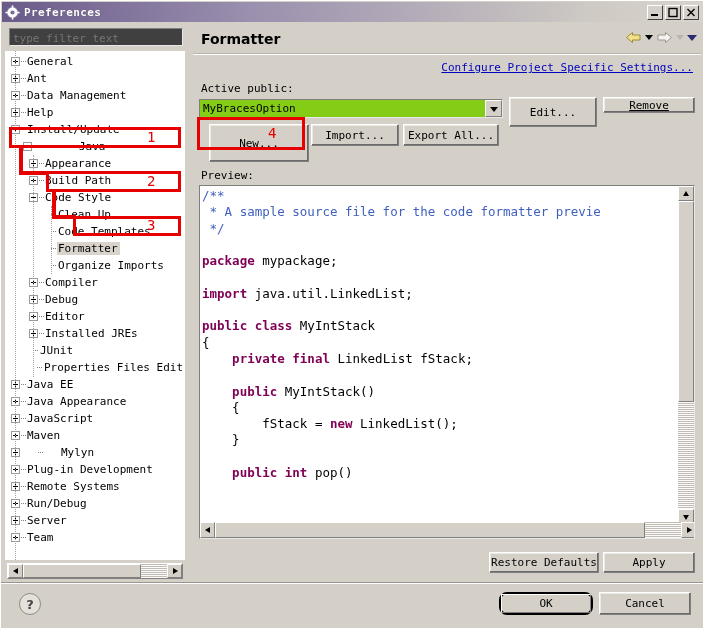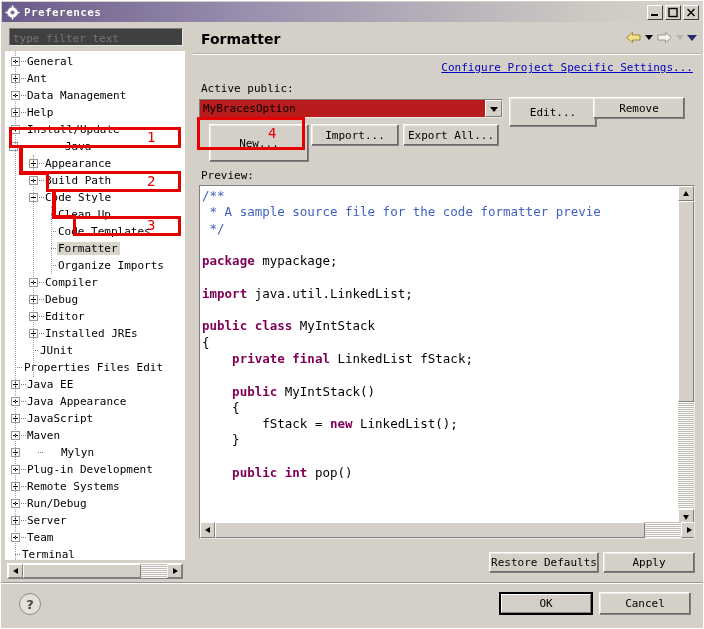--- a/index.html
+++ b/index.html
@@ -198,21 +198,21 @@
     cursor: pointer;
   }
   #active-label {
     position: absolute; left: 8px; top: 57px;
     font-family: "DejaVu Sans Mono", "Liberation Mono", monospace;
     font-size: 11px; color: #000;
   }
   #profile-combo {
     position: absolute; left: 6px; top: 74px;
     width: 304px; height: 19px;
-    background: #b91c1c;
+    background: #84cc16;
     border: 1px solid #7f7f7f;
     border-right-color: #e8e8e8; border-bottom-color: #e8e8e8;
     box-sizing: border-box;
     display: flex; align-items: center;
   }
   #profile-value {
     flex: 1 1 auto; padding-left: 3px;
     font-family: "DejaVu Sans Mono", "Liberation Mono", monospace;
     font-size: 11px; color: #000;
     overflow: hidden; white-space: nowrap;
@@ -396,21 +396,21 @@
           <div class="trow" style="padding-left: 6px;">
             <span class="tbox plus"></span>
             <span class="tdash"></span>
             <span class="tlabel">Help</span>
           </div>
           <div class="trow" style="padding-left: 6px;">
             <span class="tbox plus"></span>
             <span class="tdash"></span>
             <span class="tlabel">Install/Update</span>
           </div>
-          <div class="trow" style="padding-left: 4px; gap: 20px;">
+          <div class="trow" style="padding-left: 18px; gap: 20px;">
             <span class="tbox"></span>
             <span class="tdash"></span>
             <span class="tlabel">Java</span>
           </div>
           <div class="trow" style="padding-left: 24px;">
             <span class="tbox plus"></span>
             <span class="tdash"></span>
             <span class="tlabel">Appearance</span>
           </div>
           <div class="trow" style="padding-left: 24px;">
@@ -456,21 +456,21 @@
           </div>
           <div class="trow" style="padding-left: 24px;">
             <span class="tbox plus"></span>
             <span class="tdash"></span>
             <span class="tlabel">Installed JREs</span>
           </div>
           <div class="trow" style="padding-left: 24px;">
             <span class="tstub"></span>
             <span class="tlabel">JUnit</span>
           </div>
-          <div class="trow" style="padding-left: 8px;">
+          <div class="trow" style="padding-left: 28px;">
             <span class="tstub"></span>
             <span class="tlabel">Properties Files Edit</span>
           </div>
           <div class="trow" style="padding-left: 6px;">
             <span class="tbox plus"></span>
             <span class="tdash"></span>
             <span class="tlabel">Java EE</span>
           </div>
           <div class="trow" style="padding-left: 6px;">
             <span class="tbox plus"></span>
@@ -509,24 +509,20 @@
           </div>
           <div class="trow" style="padding-left: 6px;">
             <span class="tbox plus"></span>
             <span class="tdash"></span>
             <span class="tlabel">Server</span>
           </div>
           <div class="trow" style="padding-left: 6px;">
             <span class="tbox plus"></span>
             <span class="tdash"></span>
             <span class="tlabel">Team</span>
-          </div>
-          <div class="trow" style="padding-left: 6px;">
-            <span class="tstub"></span>
-            <span class="tlabel">Terminal</span>
           </div>
           <div class="vline" style="left: 10px; top: 0px; height: 509px;"></div>
           <div class="vline" style="left: 28px; top: 104px; height: 222px;"></div>
           <div class="vline" style="left: 46px; top: 155px; height: 68px;"></div>
         </div>
     </div>
     <div id="tree-hscroll">
       <div class="sb-arrow left">
           <i></i>
         </div>
@@ -567,21 +563,21 @@
     <div id="active-label">Active public:</div>
 
     <div id="profile-combo">
       <div id="profile-value">MyBracesOption</div>
       <div id="profile-arrow">
           <i></i>
         </div>
     </div>
 
     <div class="btn" style="left:316px; top:72px; width:88px; height:30px;">Edit...</div>
-    <div class="btn" style="left:400px; top:72px; width:92px; height:22px;">Remove</div>
+    <div class="btn" style="left:410px; top:72px; width:92px; height:16px;text-decoration:underline;">Remove</div>
 
     <div class="btn" style="left:16px; top:99px; width:100px; height:38px;">New...</div>
     <div class="btn" style="left:118px; top:99px; width:88px; height:22px;">Import...</div>
     <div class="btn" style="left:210px; top:99px; width:96px; height:22px;">Export All...</div>
 
     <div id="preview-label" style="top:144px">Preview:</div>
 
     <div id="preview-box">
       <div id="code"><div><span class="cmt">/**</span></div><div><span class="cmt"> * A sample source file for the code formatter previe</span></div><div><span class="cmt"> */</span></div><div>&nbsp;</div><div><span class="kw">package</span><span> mypackage;</span></div><div>&nbsp;</div><div><span class="kw">import</span><span> java.util.LinkedList;</span></div><div>&nbsp;</div><div><span class="kw">public class</span><span> MyIntStack</span></div><div><span>{</span></div><div><span>    </span><span class="kw">private final</span><span> LinkedList fStack;</span></div><div>&nbsp;</div><div><span>    </span><span class="kw">public</span><span> MyIntStack()</span></div><div><span>    {</span></div><div><span>        fStack = </span><span class="kw">new</span><span> LinkedList();</span></div><div><span>    }</span></div><div>&nbsp;</div><div><span>    </span><span class="kw">public int</span><span> pop()</span></div></div>
 
@@ -610,21 +606,21 @@
 
     <div class="btn" style="left:296px; top:527px; width:110px; height:21px;">Restore Defaults</div>
     <div class="btn" style="left:410px; top:527px; width:92px; height:21px;">Apply</div>
   </div>
 
   <div id="bottom-sep"></div>
   <div id="bottom-sep2"></div>
 
   <div id="help-icon">?</div>
 
-  <div class="btn default" style="left:498px; top:591px; width:94px; height:23px;">
+  <div class="btn default" style="left:498px; top:591px; width:94px; height:23px;border-radius:8px;">
     <span>OK</span>
   </div>
   <div class="btn" style="left:598px; top:591px; width:92px; height:23px;">Cancel</div>
 
   <div class="anno-box" style="left:8px;  top:126px; width:172px; height:21px;"></div>
   <div class="anno-num" style="left:146px; top:128px;">1</div>
 
   <div class="anno-conn" style="left:18px; top:147px; width:4px; height:27px;"></div>
   <div class="anno-conn" style="left:18px; top:170px; width:30px; height:4px;"></div>
 

